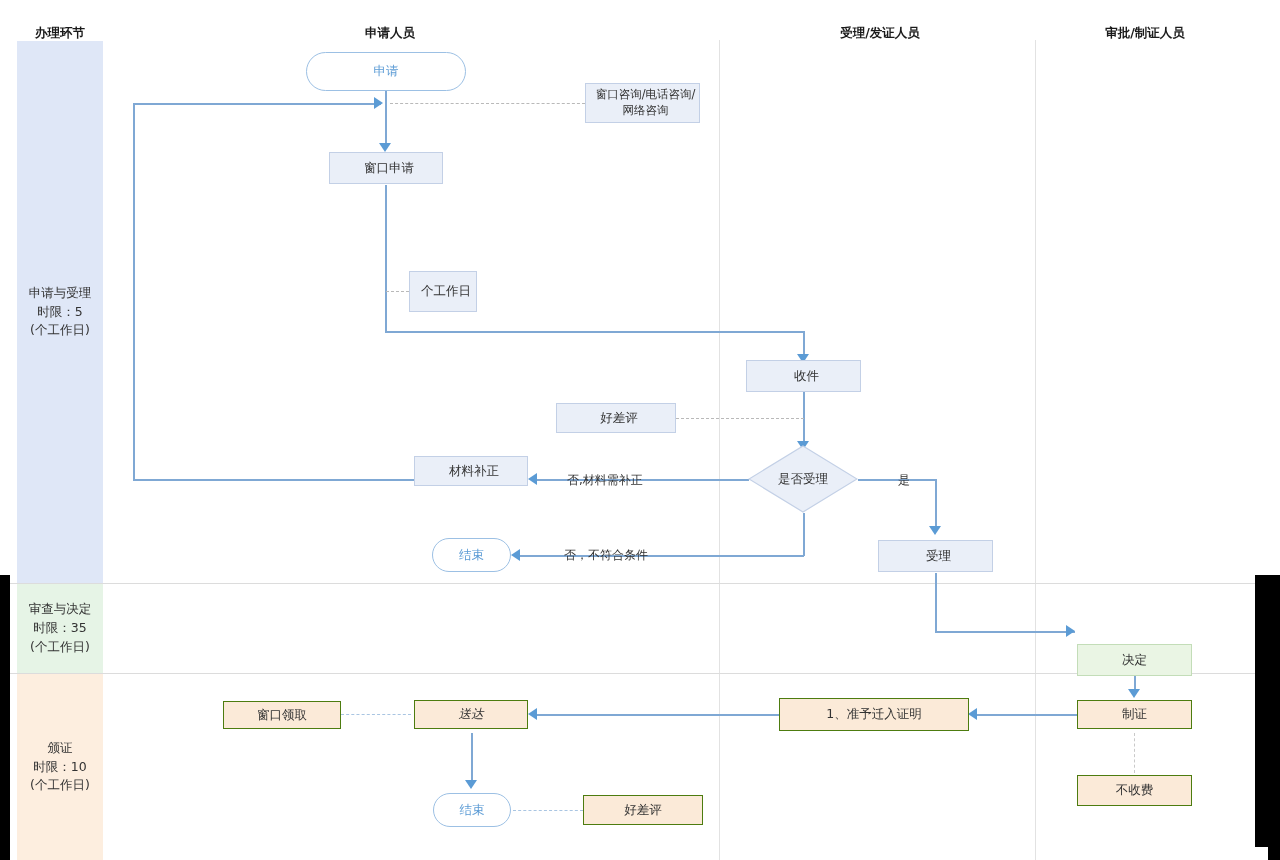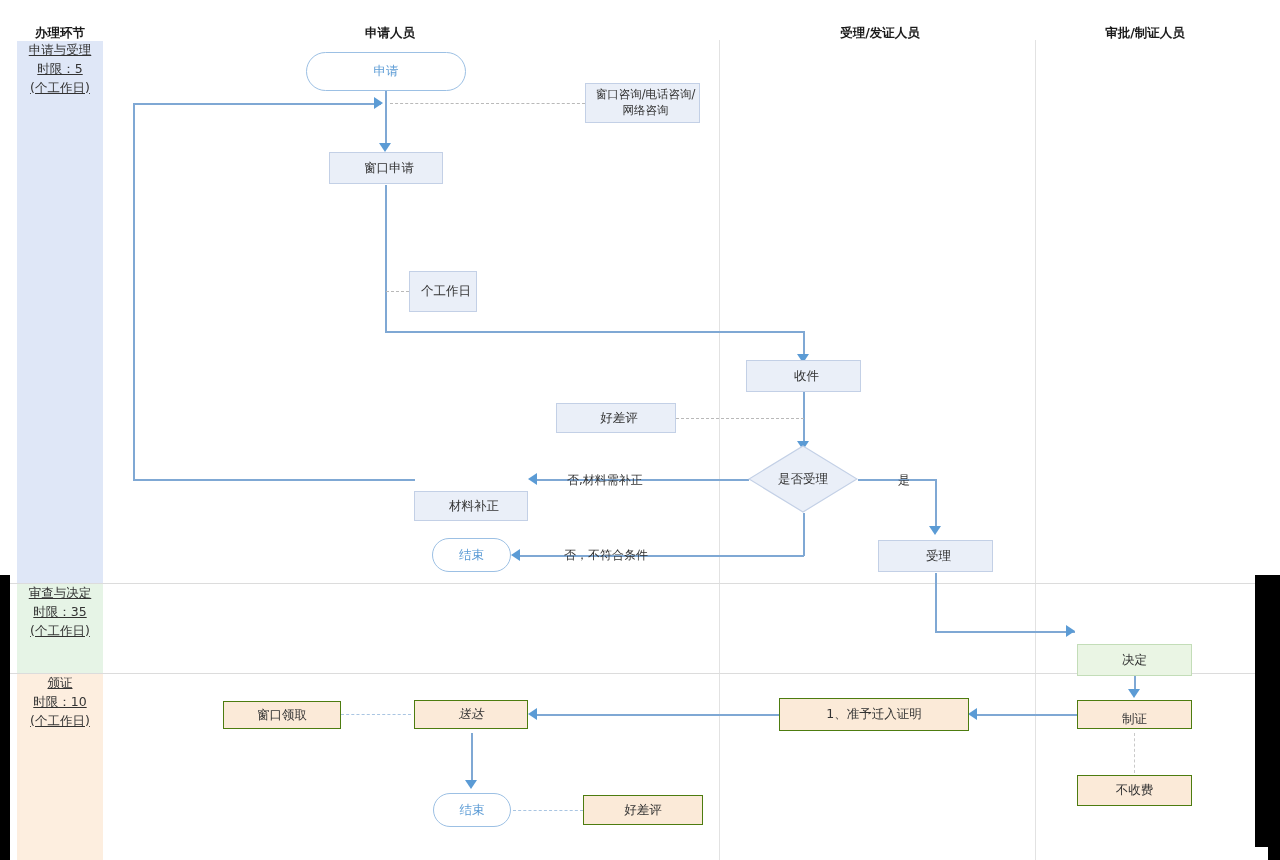--- a/index.html
+++ b/index.html
@@ -6,22 +6,22 @@
   body{width:1280px;height:860px;position:relative;overflow:hidden;
        font-family:"DejaVu Sans","Liberation Sans",sans-serif;}
   #stage{position:absolute;left:0;top:0;width:1280px;height:860px;background:#fff;}
 
   
   .vline{position:absolute;width:1px;background:#e2e2e2;}
   .hline{position:absolute;height:1px;background:#dcdcdc;}
 
   
   .phase{position:absolute;left:17px;width:86px;
-         display:flex;align-items:flex-start;justify-content:center;text-align:center;
-         font-size:12.5px;color:#333;line-height:1.5;text-decoration:underline;}
+         display:flex;align-items:center;justify-content:center;text-align:center;
+         font-size:12.5px;color:#333;line-height:1.5;}
   .phase.p1{background:#dfe7f7;}
   .phase.p2{background:#e6f4e6;}
   .phase.p3{background:#fdeedf;}
 
   .colhead{position:absolute;font-size:12.5px;font-weight:bold;color:#1a1a1a;
            text-align:center;white-space:nowrap;}
 
   .title{position:absolute;top:4px;left:0;width:1280px;text-align:center;
          font-size:13px;font-weight:bold;color:#111;letter-spacing:.2px;}
 
@@ -167,21 +167,21 @@
   </div>
 
   <div class="node n-blue" style="left:746px;top:360px;width:115px;height:32px;">
     <span>收件</span>
   </div>
 
   <div class="node n-blue" style="left:556px;top:403px;width:120px;height:30px;">
     <span>好差评</span>
   </div>
 
-  <div class="node n-blue" style="left:414px;top:491px;width:114px;height:30px;">
+  <div class="node n-blue" style="left:414px;top:456px;width:114px;height:30px;">
     <span>材料补正</span>
   </div>
 
   <div class="diamond" style="left:748px;top:445px;width:110px;height:68px;">
     <svg width="110" height="68" viewBox="0 0 110 68">
       <polygon points="55,1 109,34 55,67 1,34" fill="#eaeff8" stroke="#c3d0e6" stroke-width="1.2"></polygon>
     </svg>
     <div class="dlabel">是否受理</div>
   </div>
 
@@ -190,21 +190,21 @@
   </div>
 
   <div class="node n-blue" style="left:878px;top:540px;width:115px;height:32px;">
     <span>受理</span>
   </div>
 
   <div class="node n-green" style="left:1077px;top:644px;width:115px;height:32px;">
     <span>决定</span>
   </div>
 
-  <div class="node n-peach" style="left:1077px;top:700px;width:115px;height:29px;align-items:flex-end;">
+  <div class="node n-peach" style="left:1077px;top:700px;width:115px;height:29px;">
     <span>制证</span>
   </div>
 
   <div class="node n-peach" style="left:1077px;top:775px;width:115px;height:31px;">
     <span>不收费</span>
   </div>
 
   <div class="node n-peach" style="left:779px;top:698px;width:190px;height:33px;">
     <span>1、准予迁入证明</span>
   </div>

